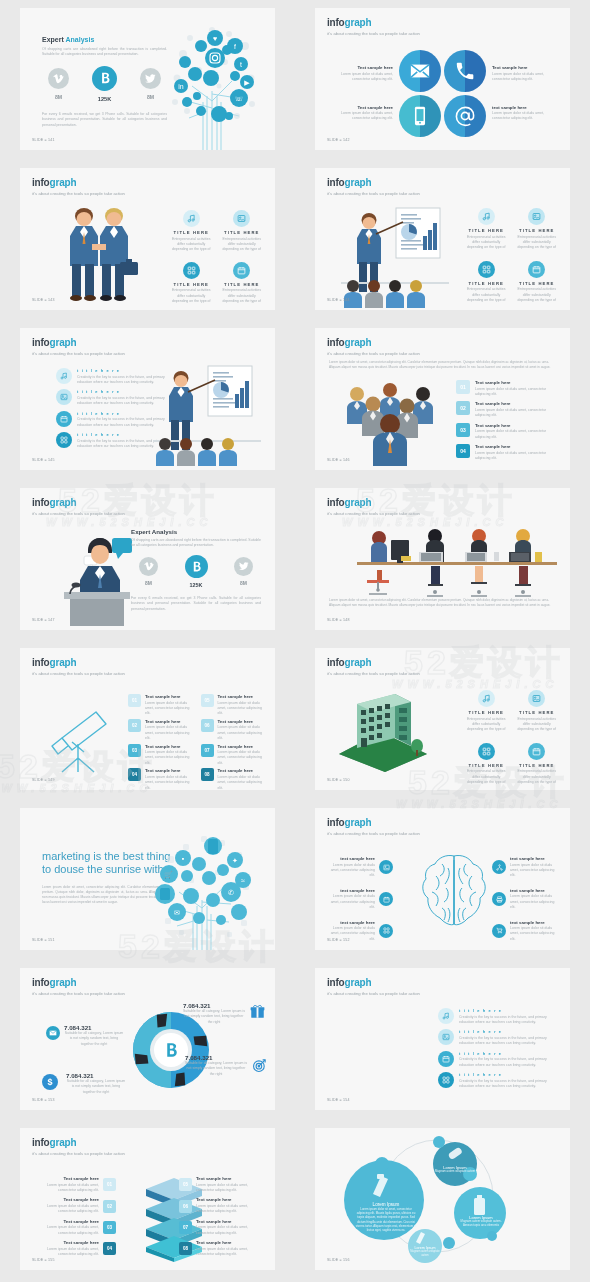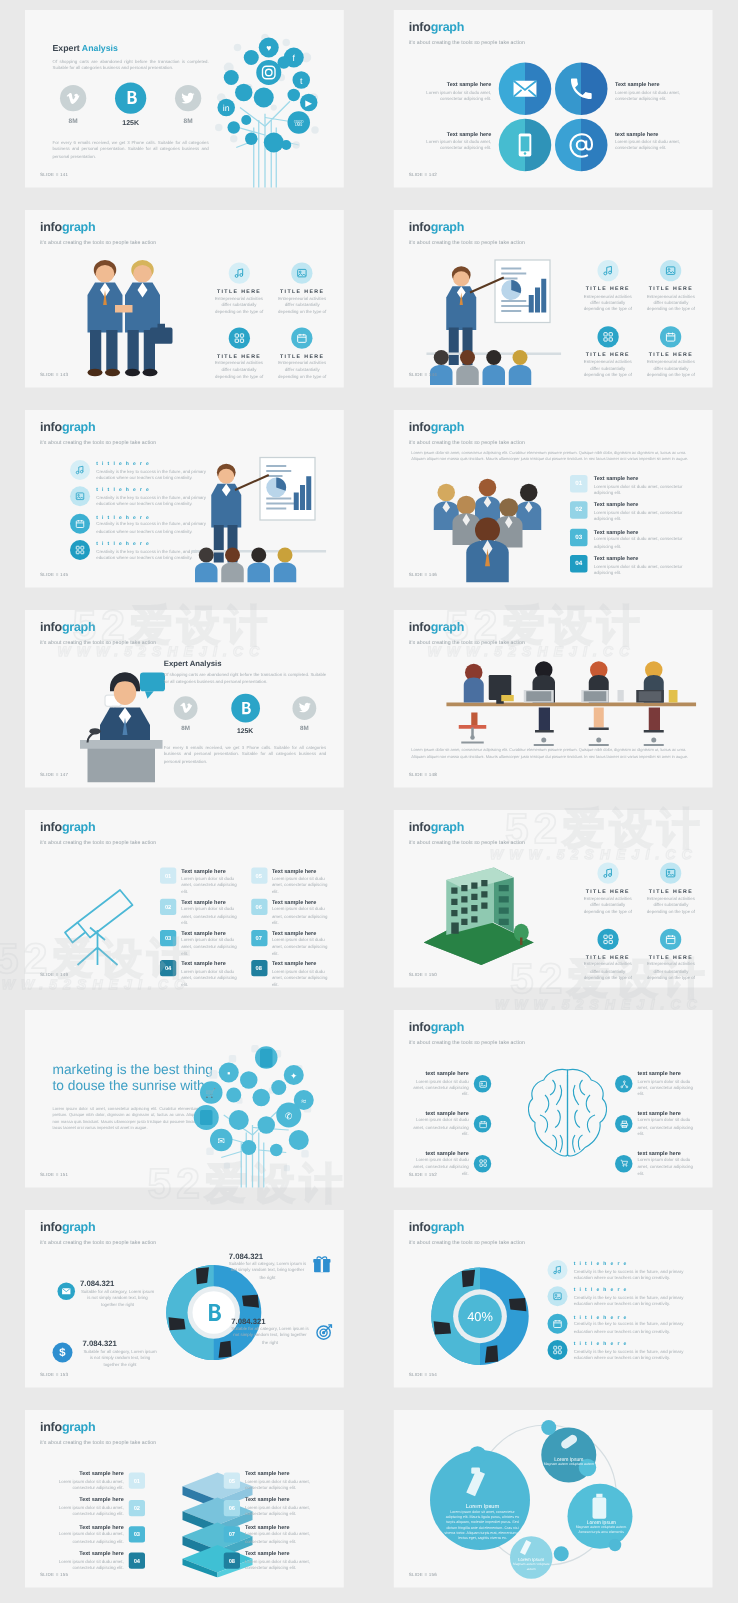--- a/index.html
+++ b/index.html
@@ -1091,35 +1091,20 @@
       <div class="slideno">SLIDE = 153</div>
     </div>
   </div>
 
   <div class="cell">
     <div class="slide">
       <div class="hdr">
         <div class="logo"><span class="a">info</span><span class="b">graph</span></div>
         <div class="tag">it's about creating the tools so people take action</div>
       </div>
-      <div style="position:absolute;left:28px;top:44px;">
-        <svg width="82" height="82" viewBox="0 0 80 80">
-          <circle cx="40" cy="40" r="38" fill="#2f9cd4"></circle>
-          <path d="M40 2 A38 38 0 0 0 40 78 Z" fill="#4cb8d6"></path>
-          <g fill="#23272d">
-            <path d="M40 2 l10 3 -6 11 -8 -2 z" transform="rotate(-22 40 40)"></path>
-            <path d="M40 2 l10 3 -6 11 -8 -2 z" transform="rotate(68 40 40)"></path>
-            <path d="M40 2 l10 3 -6 11 -8 -2 z" transform="rotate(158 40 40)"></path>
-            <path d="M40 2 l10 3 -6 11 -8 -2 z" transform="rotate(248 40 40)"></path>
-          </g>
-          <circle cx="40" cy="40" r="21" fill="#e8eef1"></circle>
-          <circle cx="40" cy="40" r="17" fill="#4cb8d6"></circle>
-          <text x="40" y="44" text-anchor="middle" fill="#fff" font-size="10" font-family="Liberation Sans">40%</text>
-        </svg>
-      </div>
       <div style="position:absolute;right:14px;top:40px;width:118px;">
         <div class="fl" style="gap:5px;margin-bottom:4px;">
           <div class="ricon" style="width:16px;height:16px;min-width:16px;background:#d5eef6;">
               <svg width="8" height="8" viewBox="0 0 24 24" fill="none" stroke="#2ba4c8" stroke-width="2">
                 <path d="M9 18V5l10-2v13"></path>
                 <circle cx="6" cy="18" r="3"></circle>
                 <circle cx="16" cy="16" r="3"></circle>
               </svg>
             </div>
           <div>

